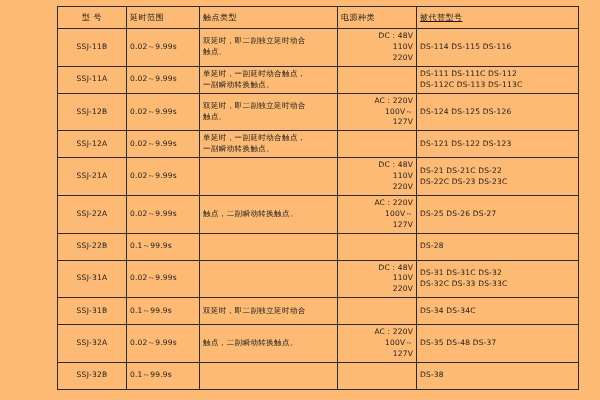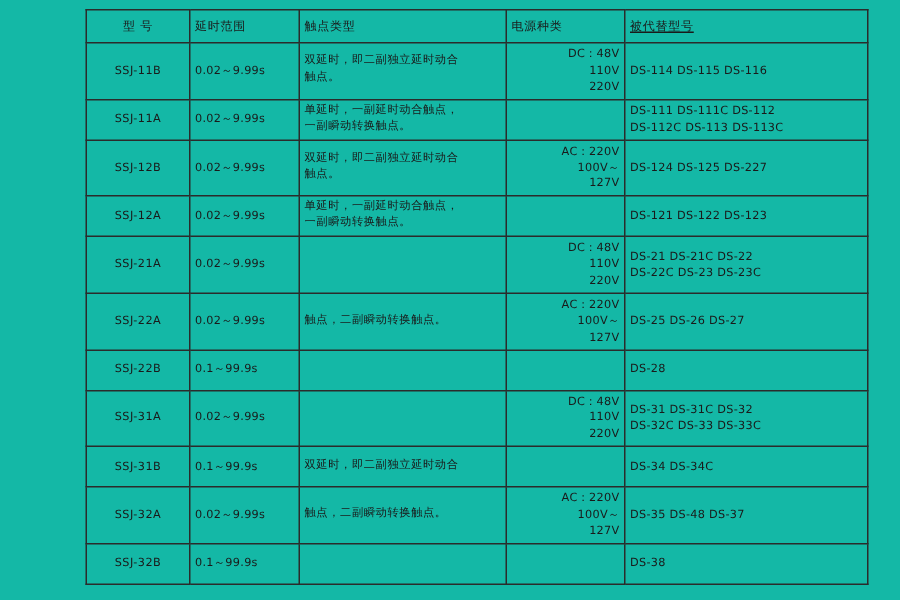--- a/index.html
+++ b/index.html
@@ -12,21 +12,21 @@
     height: 400px;
     font-family: "DejaVu Sans", "Liberation Sans", sans-serif;
     color: #1a1a1a;
     overflow: hidden;
   }
   .sheet {
     width: 600px;
     height: 400px;
     box-sizing: border-box;
     padding: 6px 57px 6px 57px;
-    background: #14b8a6;
+    background: #fdba74;
   }
   table.spec {
     width: 486px;
     border-collapse: collapse;
     table-layout: fixed;
     font-size: 7.5px;
     line-height: 1.45;
   }
   table.spec td, table.spec th {
     border: 1px solid #2b2b2b;
@@ -48,21 +48,21 @@
 
   td.model { text-align: center; height: 22px; letter-spacing: 0.3px; }
   td.delay { text-align: left; padding-left: 7px; letter-spacing: 0.2px; }
   td.contact { text-align: left; padding-left: 7px; }
   td.power { text-align: right; padding-left: 7px; }
   td.replace { text-align: left; padding-left: 7px; }
 
   .ln { display: block; white-space: nowrap; }
   .replace .ln { letter-spacing: 0.2px; }
   .power .ln { letter-spacing: 0.2px; }
-  .contact .ln { letter-spacing: 0.4px; font-family: Liberation Mono, monospace; }
+  .contact .ln { letter-spacing: 0.4px; }
 </style>
 </head>
 <body>
 
 <div class="sheet">
   <table class="spec">
     <thead>
       <tr>
         <th class="c-model">型 号</th>
         <th class="c-delay">延时范围</th>
@@ -107,21 +107,21 @@
           <td class="contact">
             <span class="ln">双延时，即二副独立延时动合</span>
             <span class="ln">触点。</span>
           </td>
           <td class="power">
             <span class="ln">AC：220V</span>
             <span class="ln">100V～</span>
             <span class="ln">127V</span>
           </td>
           <td class="replace">
-            <span class="ln">DS-124   DS-125   DS-227</span>
+            <span class="ln">DS-124   DS-125   DS-126</span>
           </td>
         </tr>
         <tr>
           <td class="model">SSJ-12A</td>
           <td class="delay">0.02～9.99s</td>
           <td class="contact">
             <span class="ln">单延时，一副延时动合触点，</span>
             <span class="ln">一副瞬动转换触点。</span>
           </td>
           <td class="power"></td>

